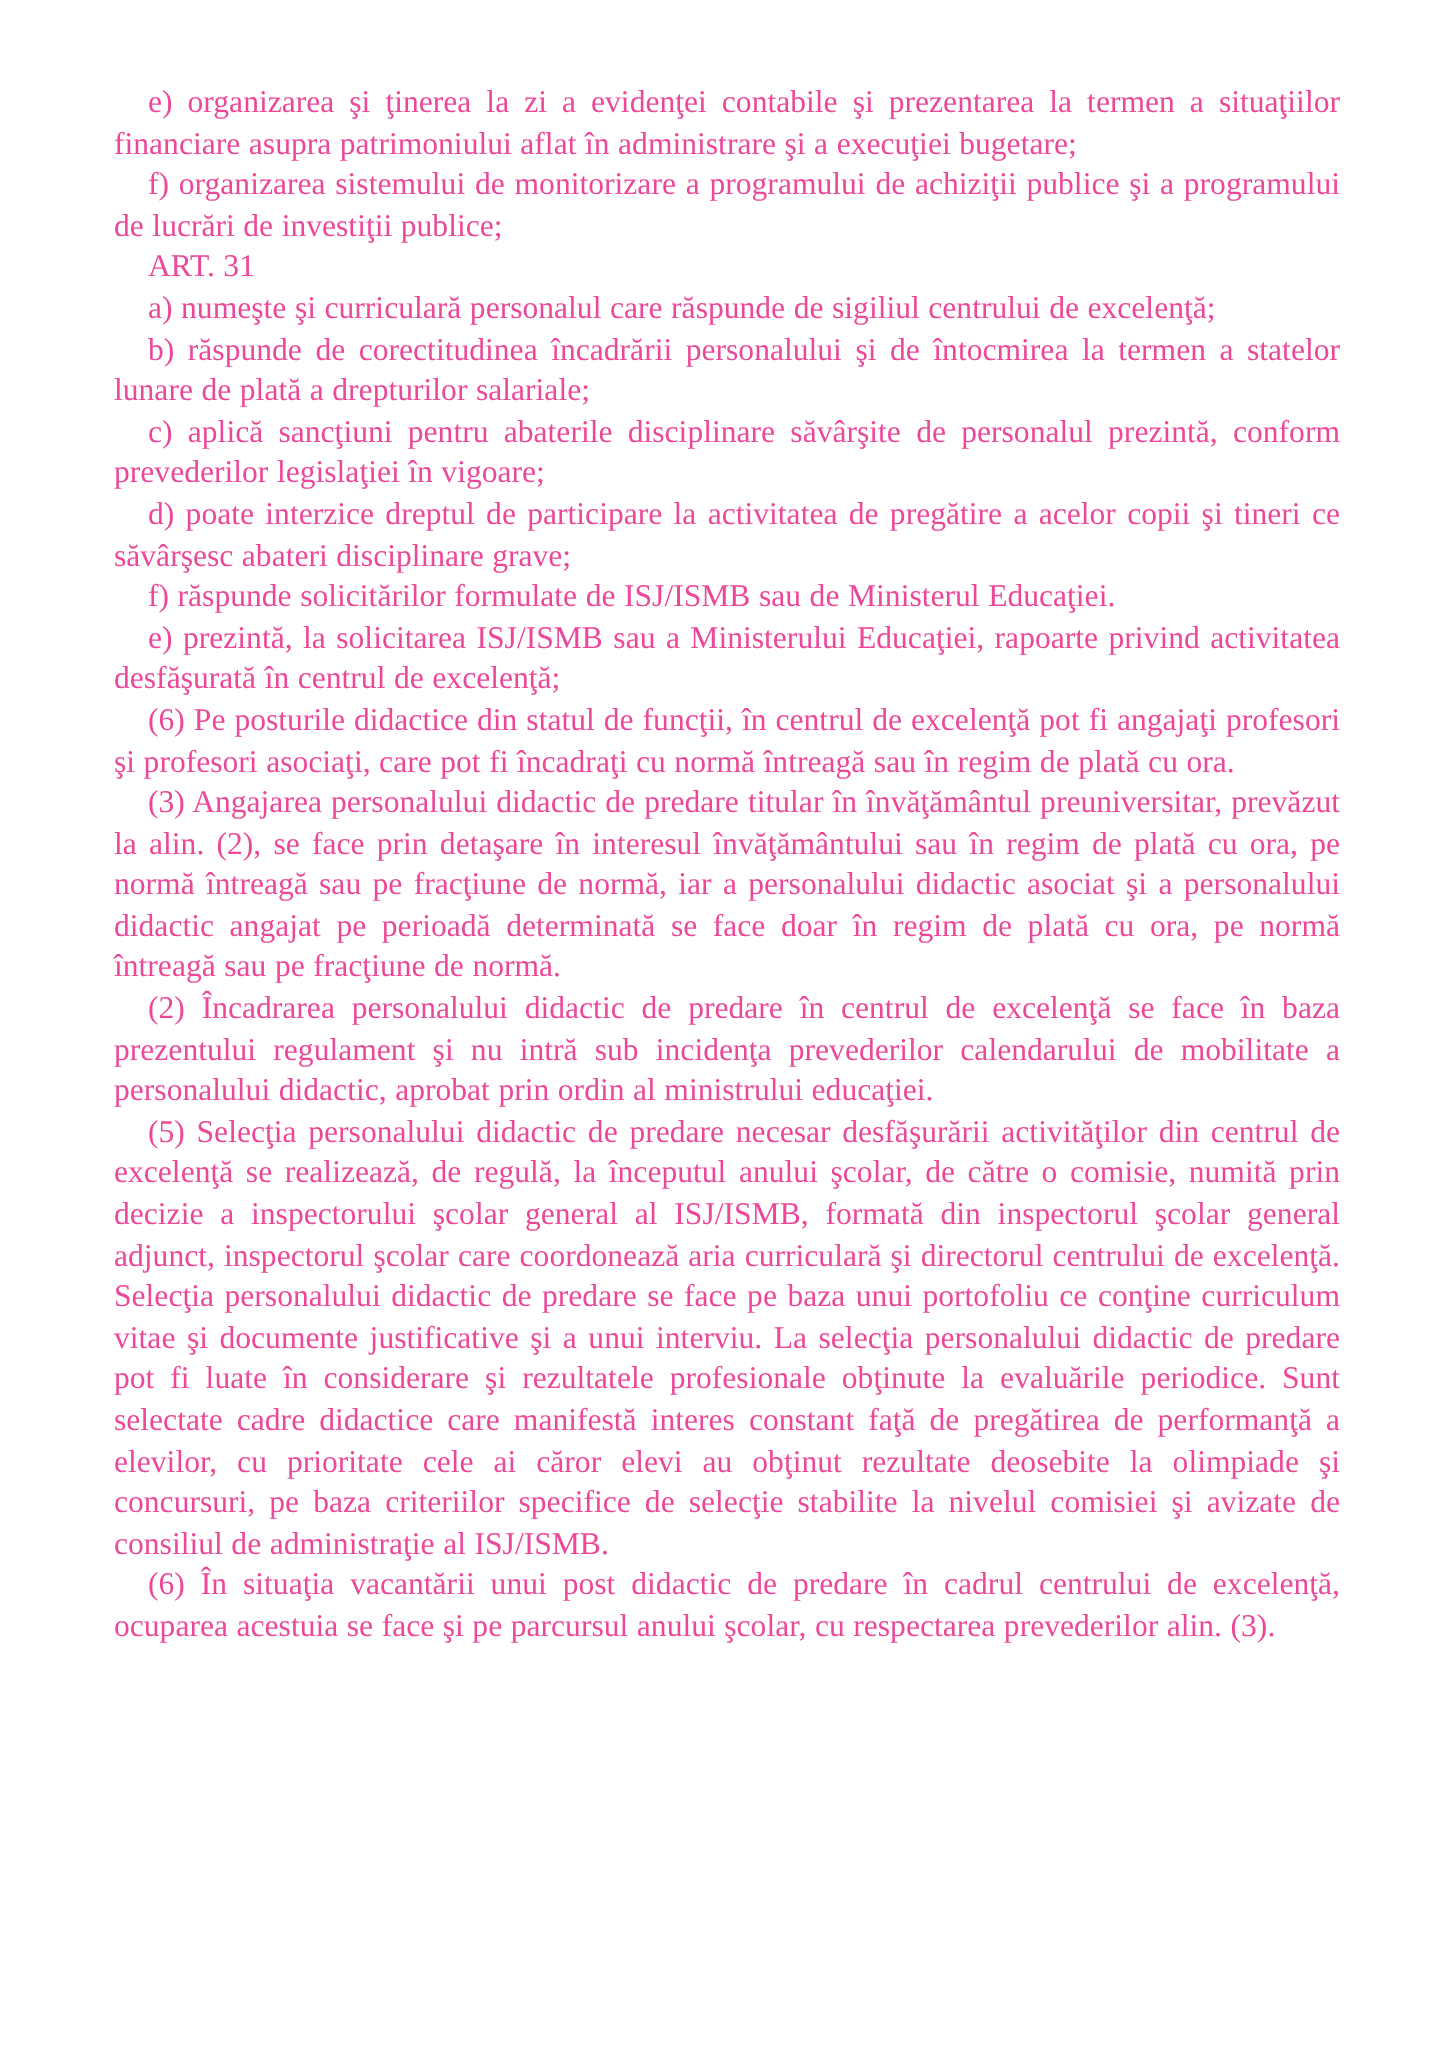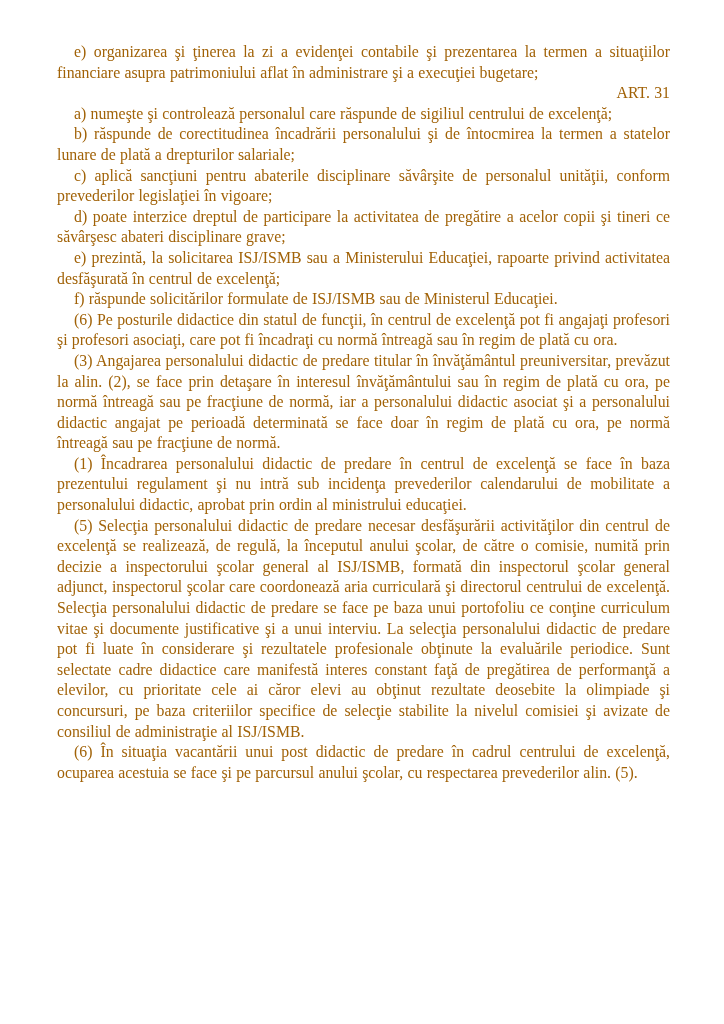--- a/index.html
+++ b/index.html
@@ -16,43 +16,44 @@
   }
   .page {
     width: 724px;
     height: 1024px;
     background: #ffffff;
     padding: 42px 54px 0 57px;
   }
   .doc p {
     margin: 0;
     padding: 0;
-    color: #a16207;
+    color: #ec4899;
     font-size: 15.8px;
     line-height: 20.6px;
     text-align: justify;
     text-indent: 17px;
     word-spacing: 0.02em;
   }
   .doc p.art {
-    text-align: right;
+    text-align: left;
   }
 </style>
 </head>
 <body>
 
 <div class="page">
   <div class="doc">
     <p>e) organizarea şi ţinerea la zi a evidenţei contabile şi prezentarea la termen a situaţiilor financiare asupra patrimoniului aflat în administrare şi a execuţiei bugetare;</p>
+    <p>f) organizarea sistemului de monitorizare a programului de achiziţii publice şi a programului de lucrări de investiţii publice;</p>
     <p class="art">ART. 31</p>
-    <p>a) numeşte şi controlează personalul care răspunde de sigiliul centrului de excelenţă;</p>
+    <p>a) numeşte şi curriculară personalul care răspunde de sigiliul centrului de excelenţă;</p>
     <p>b) răspunde de corectitudinea încadrării personalului şi de întocmirea la termen a statelor lunare de plată a drepturilor salariale;</p>
-    <p>c) aplică sancţiuni pentru abaterile disciplinare săvârşite de personalul unităţii, conform prevederilor legislaţiei în vigoare;</p>
+    <p>c) aplică sancţiuni pentru abaterile disciplinare săvârşite de personalul prezintă, conform prevederilor legislaţiei în vigoare;</p>
     <p>d) poate interzice dreptul de participare la activitatea de pregătire a acelor copii şi tineri ce săvârşesc abateri disciplinare grave;</p>
+    <p>f) răspunde solicitărilor formulate de ISJ/ISMB sau de Ministerul Educaţiei.</p>
     <p>e) prezintă, la solicitarea ISJ/ISMB sau a Ministerului Educaţiei, rapoarte privind activitatea desfăşurată în centrul de excelenţă;</p>
-    <p>f) răspunde solicitărilor formulate de ISJ/ISMB sau de Ministerul Educaţiei.</p>
     <p>(6) Pe posturile didactice din statul de funcţii, în centrul de excelenţă pot fi angajaţi profesori şi profesori asociaţi, care pot fi încadraţi cu normă întreagă sau în regim de plată cu ora.</p>
     <p>(3) Angajarea personalului didactic de predare titular în învăţământul preuniversitar, prevăzut la alin. (2), se face prin detaşare în interesul învăţământului sau în regim de plată cu ora, pe normă întreagă sau pe fracţiune de normă, iar a personalului didactic asociat şi a personalului didactic angajat pe perioadă determinată se face doar în regim de plată cu ora, pe normă întreagă sau pe fracţiune de normă.</p>
-    <p>(1) Încadrarea personalului didactic de predare în centrul de excelenţă se face în baza prezentului regulament şi nu intră sub incidenţa prevederilor calendarului de mobilitate a personalului didactic, aprobat prin ordin al ministrului educaţiei.</p>
+    <p>(2) Încadrarea personalului didactic de predare în centrul de excelenţă se face în baza prezentului regulament şi nu intră sub incidenţa prevederilor calendarului de mobilitate a personalului didactic, aprobat prin ordin al ministrului educaţiei.</p>
     <p>(5) Selecţia personalului didactic de predare necesar desfăşurării activităţilor din centrul de excelenţă se realizează, de regulă, la începutul anului şcolar, de către o comisie, numită prin decizie a inspectorului şcolar general al ISJ/ISMB, formată din inspectorul şcolar general adjunct, inspectorul şcolar care coordonează aria curriculară şi directorul centrului de excelenţă. Selecţia personalului didactic de predare se face pe baza unui portofoliu ce conţine curriculum vitae şi documente justificative şi a unui interviu. La selecţia personalului didactic de predare pot fi luate în considerare şi rezultatele profesionale obţinute la evaluările periodice. Sunt selectate cadre didactice care manifestă interes constant faţă de pregătirea de performanţă a elevilor, cu prioritate cele ai căror elevi au obţinut rezultate deosebite la olimpiade şi concursuri, pe baza criteriilor specifice de selecţie stabilite la nivelul comisiei şi avizate de consiliul de administraţie al ISJ/ISMB.</p>
-    <p>(6) În situaţia vacantării unui post didactic de predare în cadrul centrului de excelenţă, ocuparea acestuia se face şi pe parcursul anului şcolar, cu respectarea prevederilor alin. (5).</p>
+    <p>(6) În situaţia vacantării unui post didactic de predare în cadrul centrului de excelenţă, ocuparea acestuia se face şi pe parcursul anului şcolar, cu respectarea prevederilor alin. (3).</p>
   </div>
 </div>
 
 </body></html>

